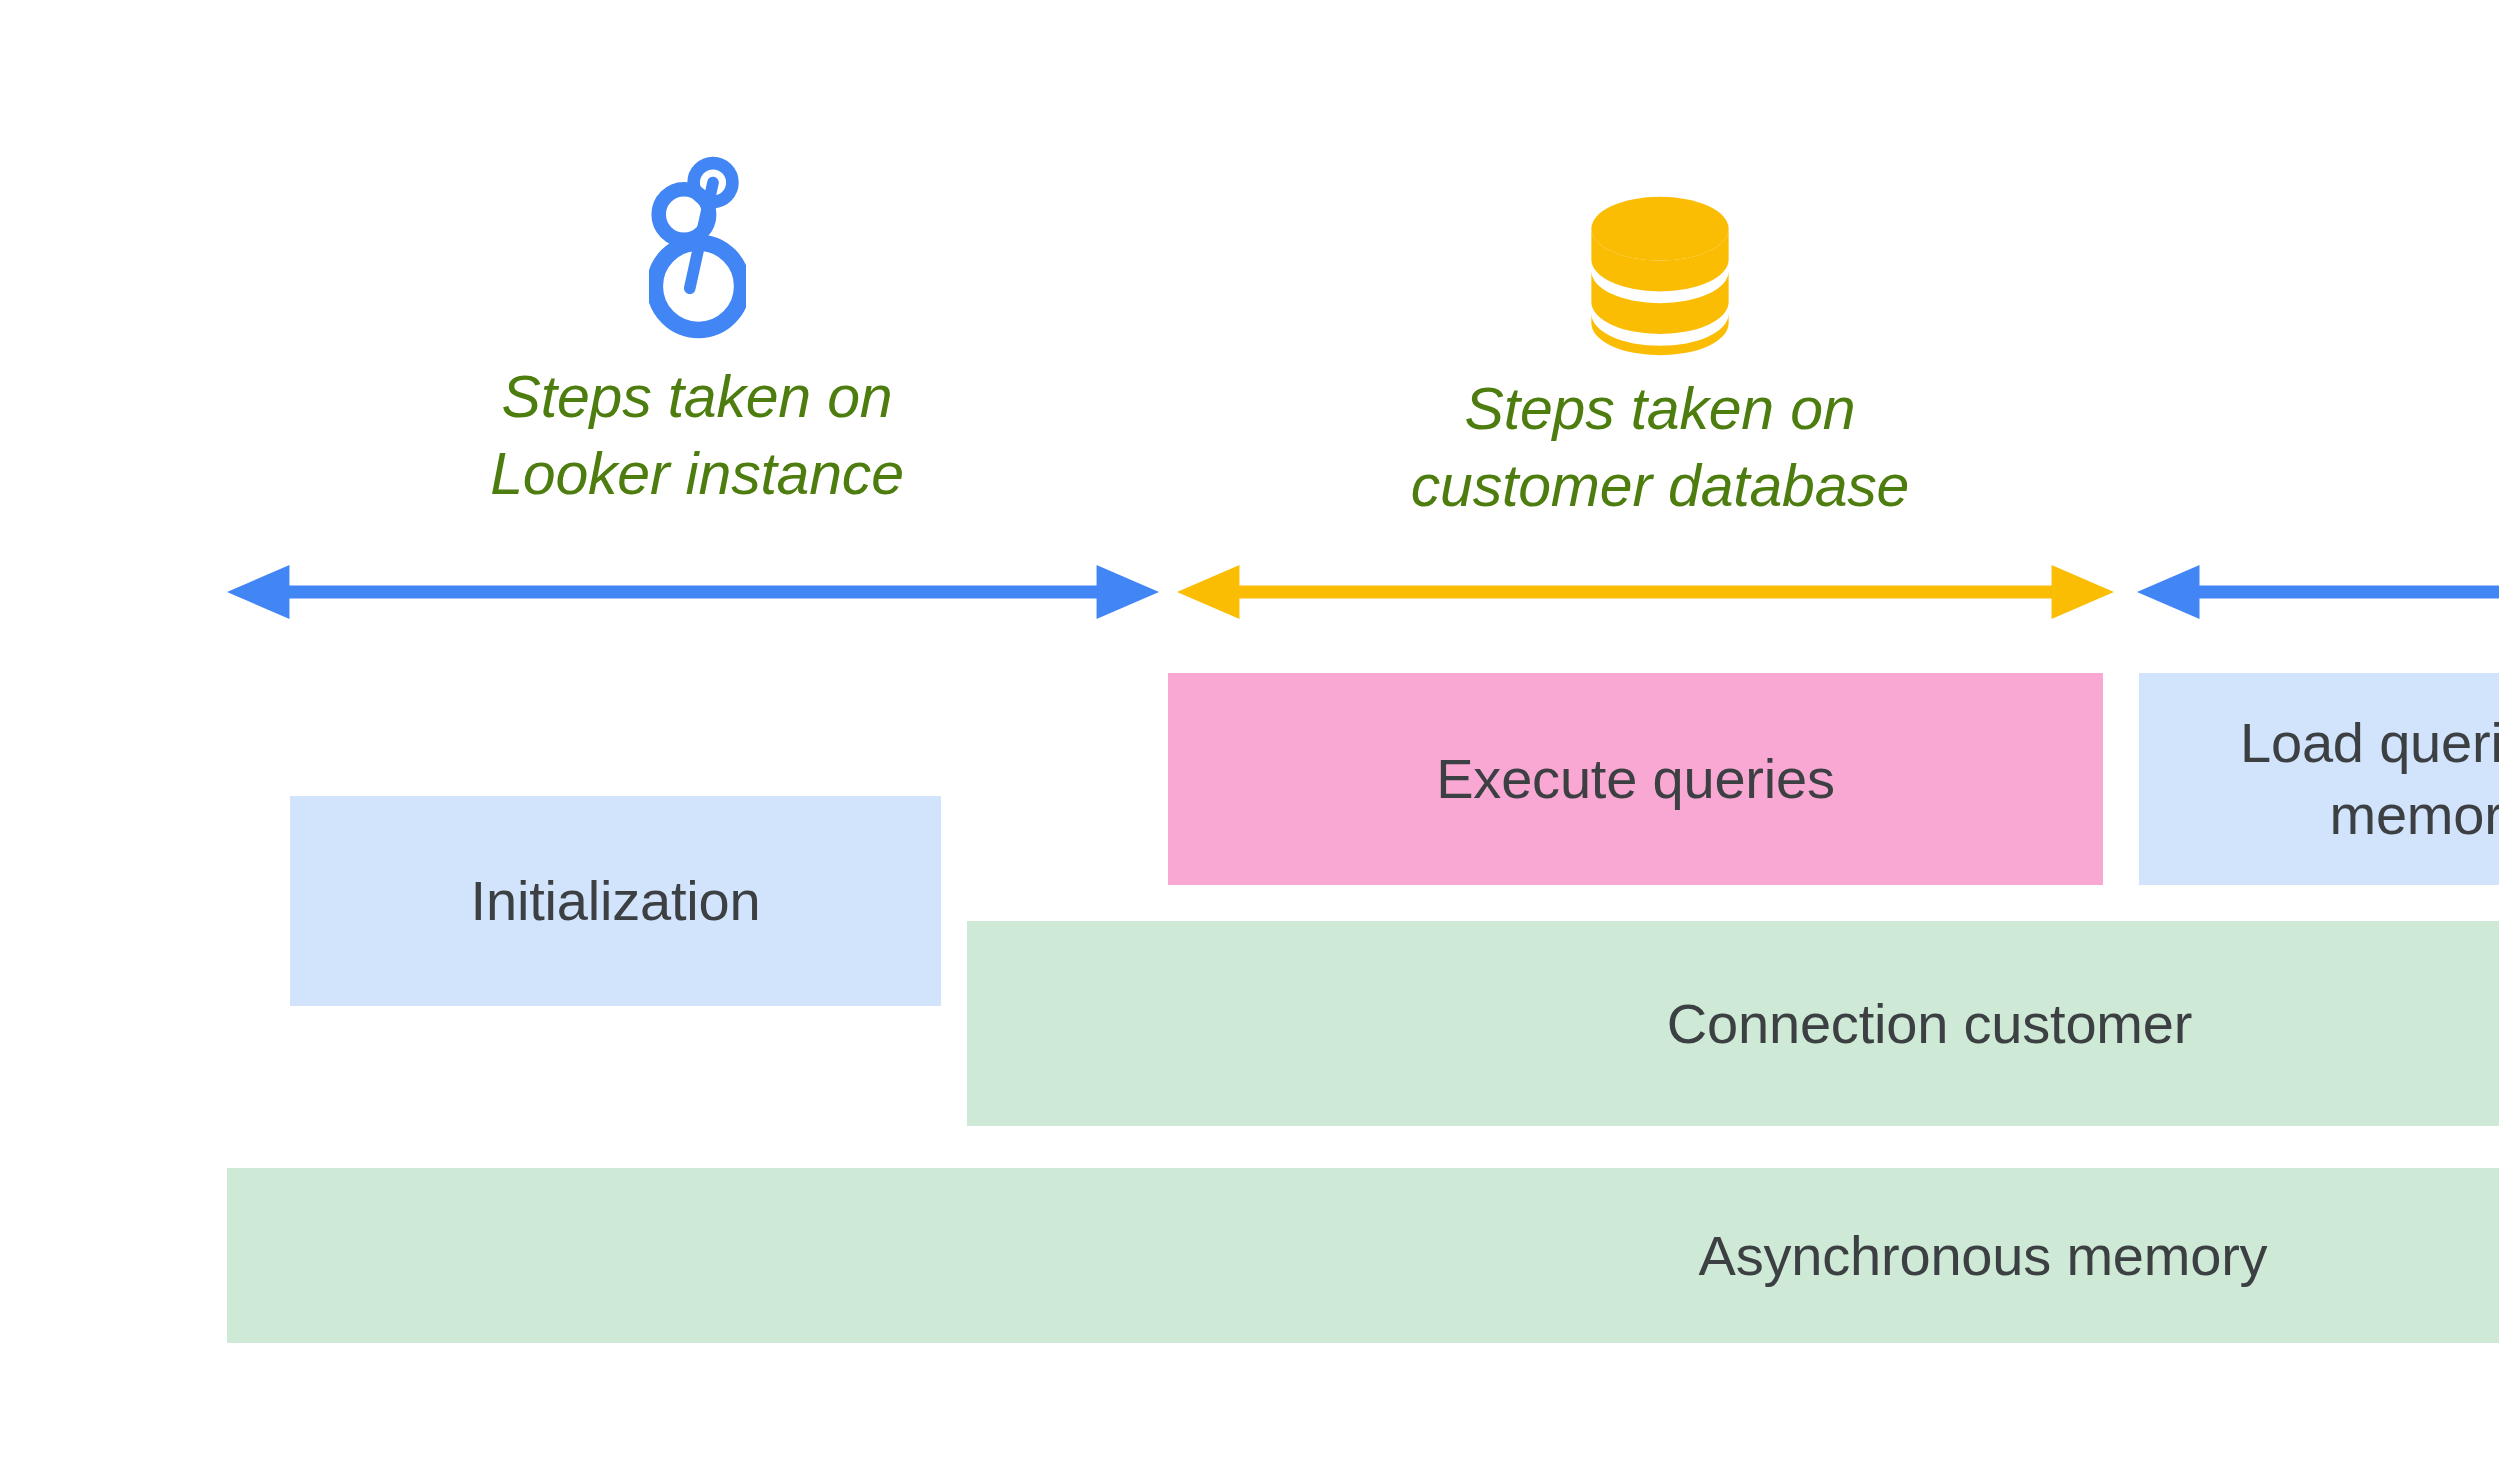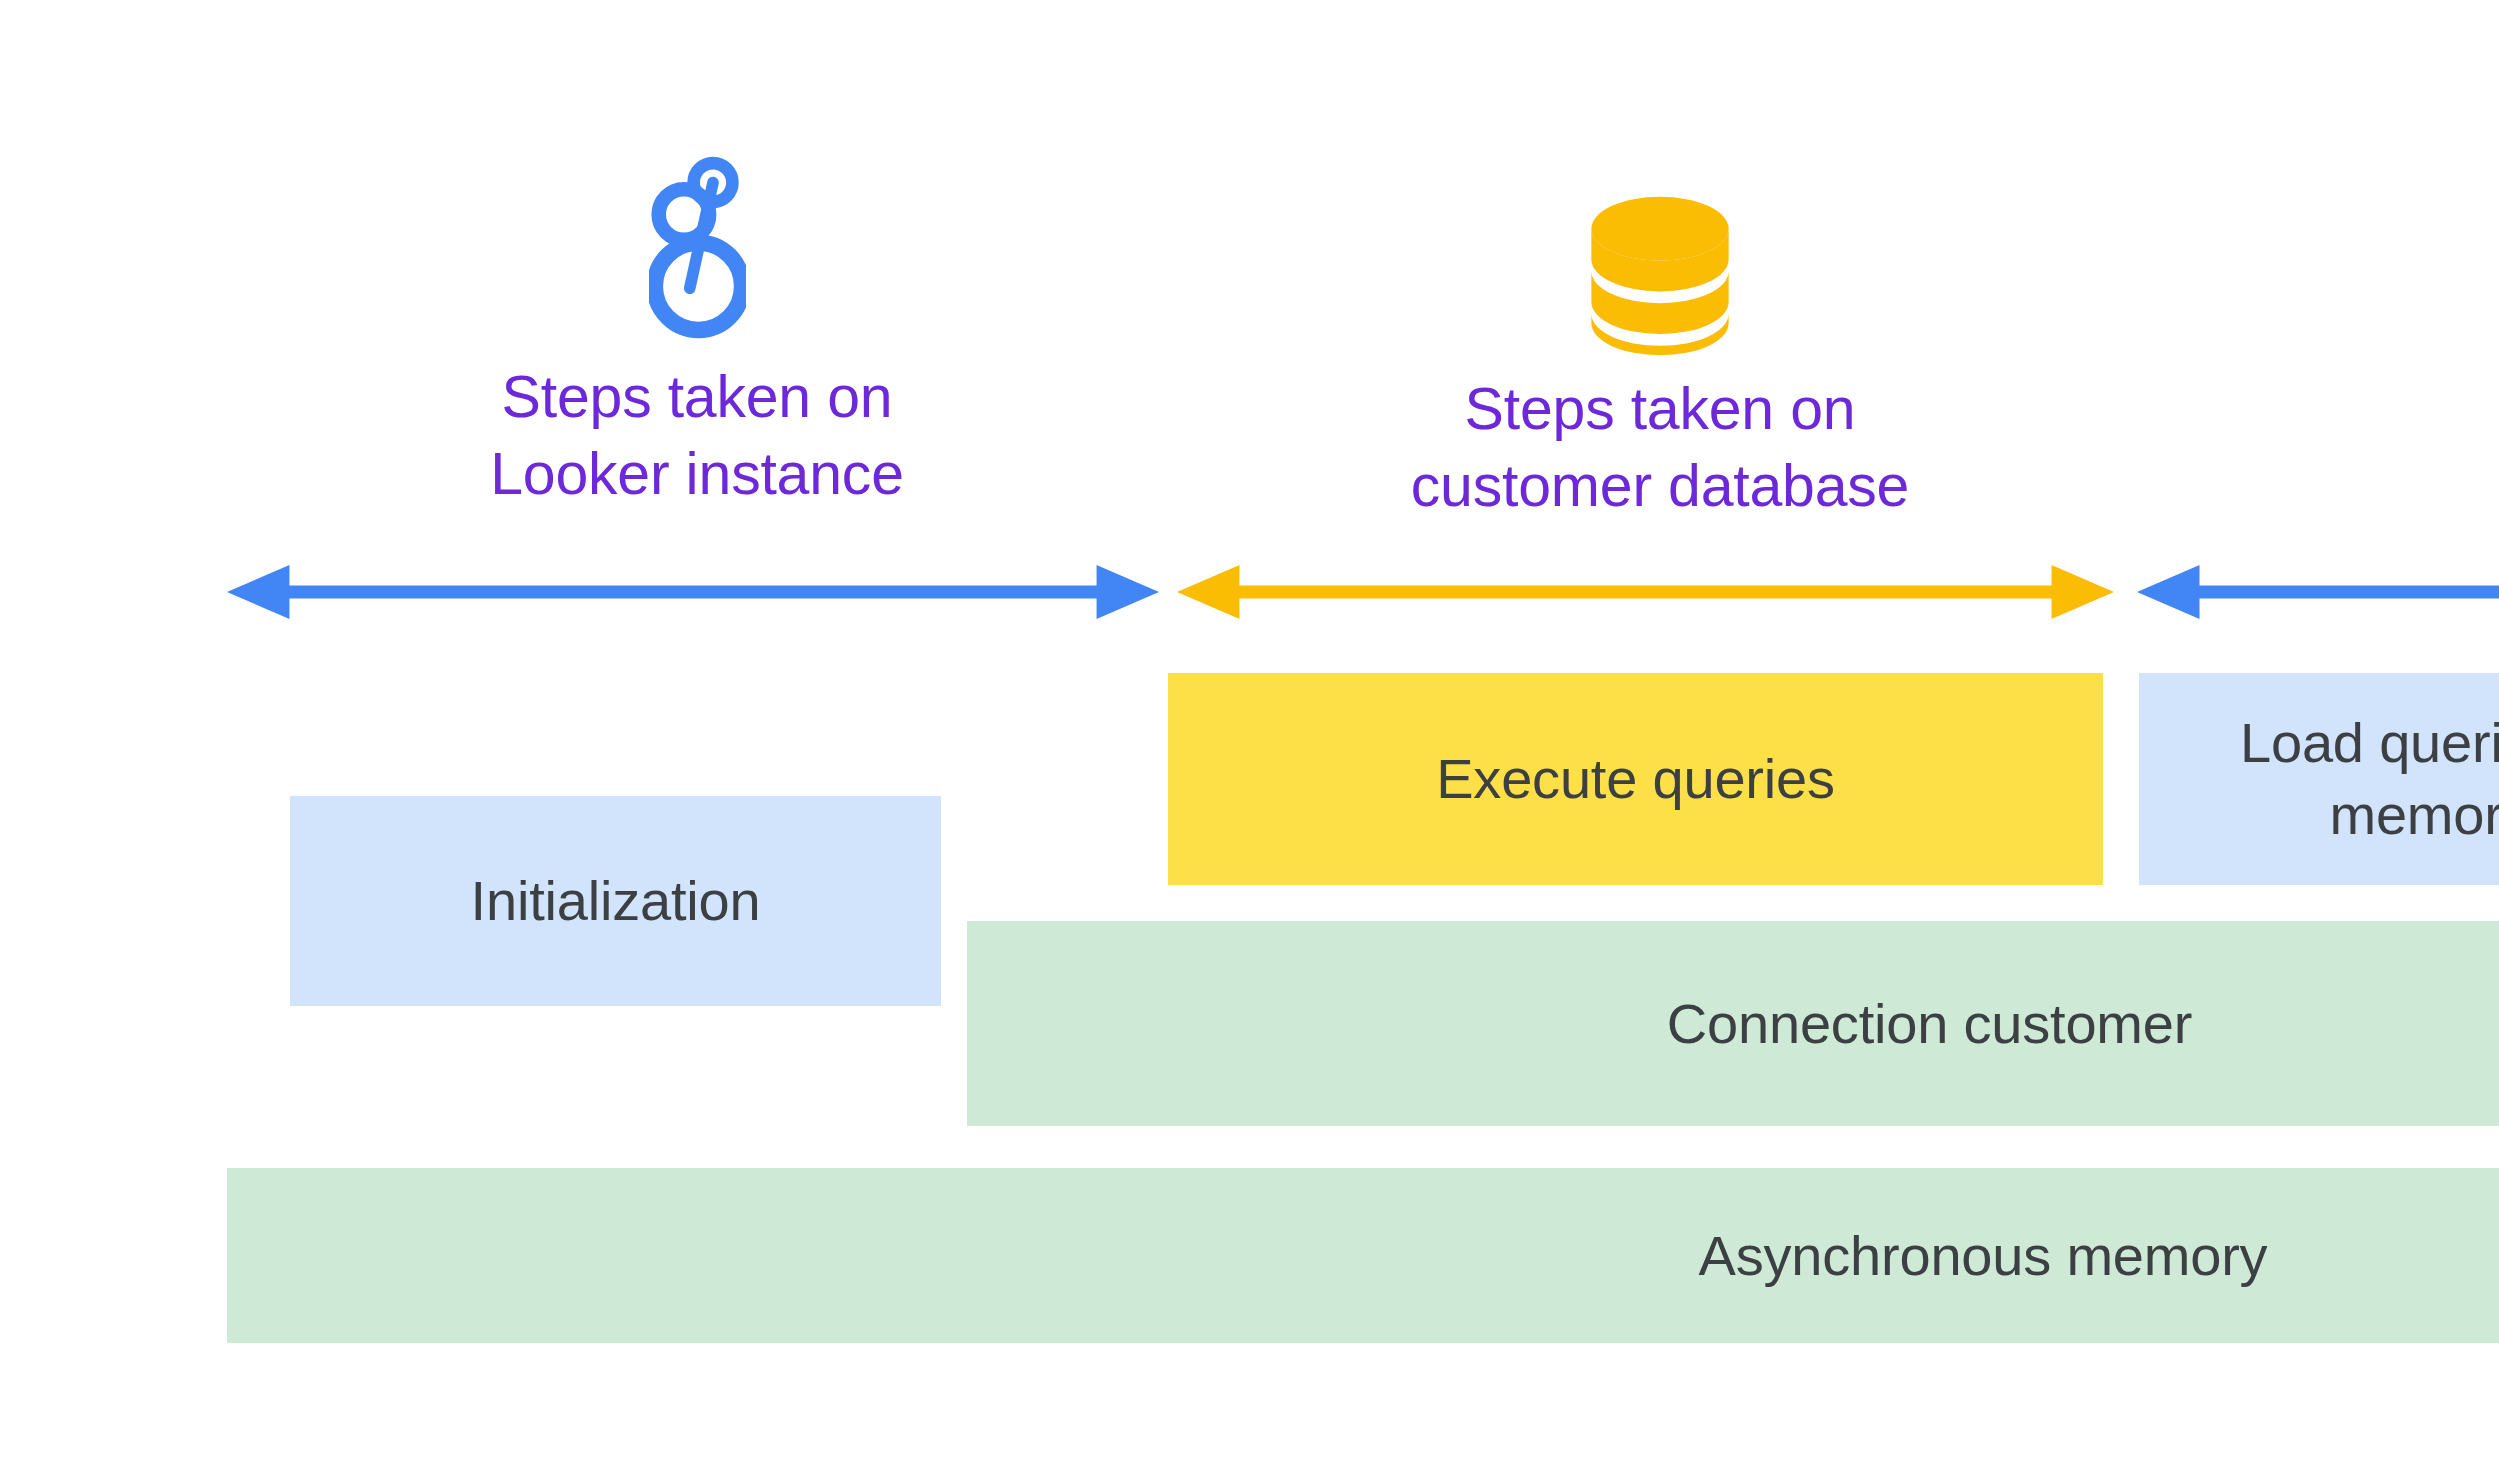--- a/index.html
+++ b/index.html
@@ -28,23 +28,24 @@
     text-align: center;
   }
   .region-icon {
     display: block;
     line-height: 0;
   }
   .region-caption {
     margin-top: 14px;
     font-size: 59px;
     line-height: 1.30;
-    color: #6d28d9;
+    color: #4d7c0f;
     letter-spacing: -0.2px;
     white-space: pre-line;
+    font-style: italic;
   }
 
   
   .span-arrow {
     position: absolute;
     height: 60px;
     display: block;
   }
 
   
@@ -59,21 +60,21 @@
   }
   .phase-label {
     font-size: 56px;
     line-height: 1.28;
     color: #3c4043;
     letter-spacing: -0.2px;
     white-space: pre-line;
   }
 
   .fill-blue   { background: #d2e3fc; }
-  .fill-yellow { background: #fde047; }
+  .fill-yellow { background: #f9a8d4; }
   .fill-green  { background: #ceead6; }
 </style>
 </head>
 <body>
 
 <div id="stage">
 
   <div class="region-head" style="left:447px; top:150px; width:500px;">
     <span class="region-icon">
       <svg width="97" height="195" viewBox="0 0 100 200" xmlns="http://www.w3.org/2000/svg" aria-hidden="true">

